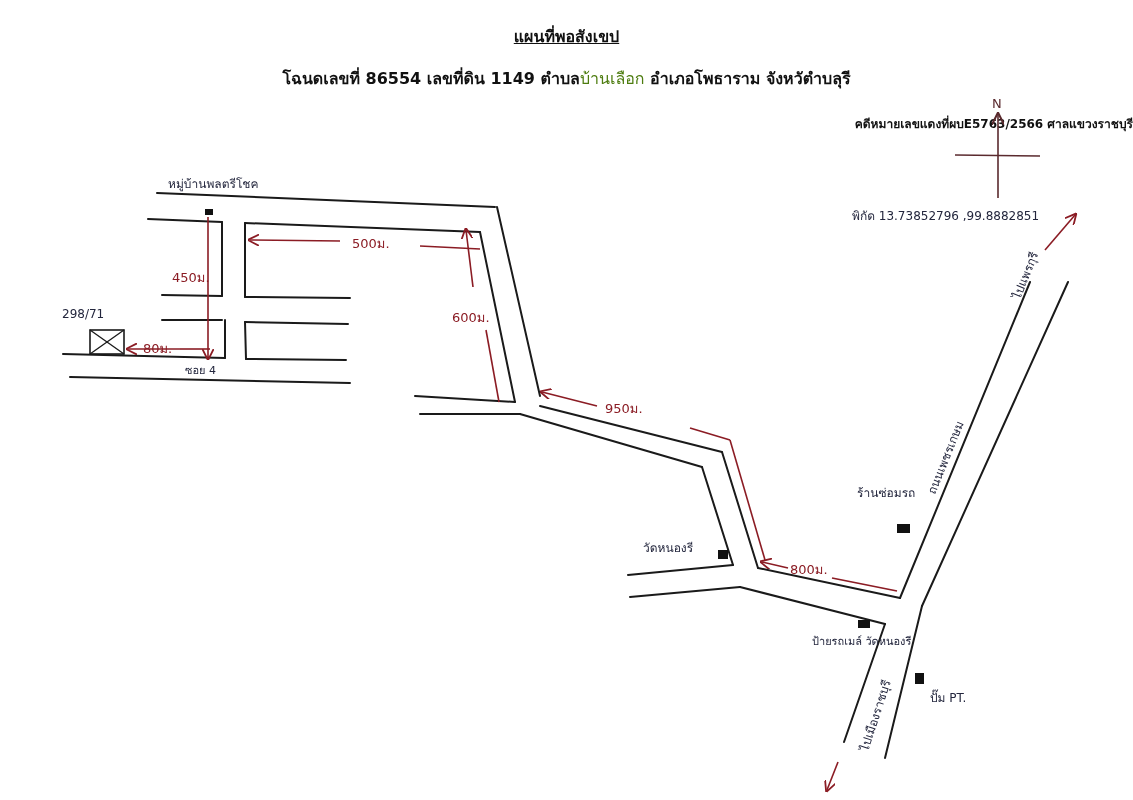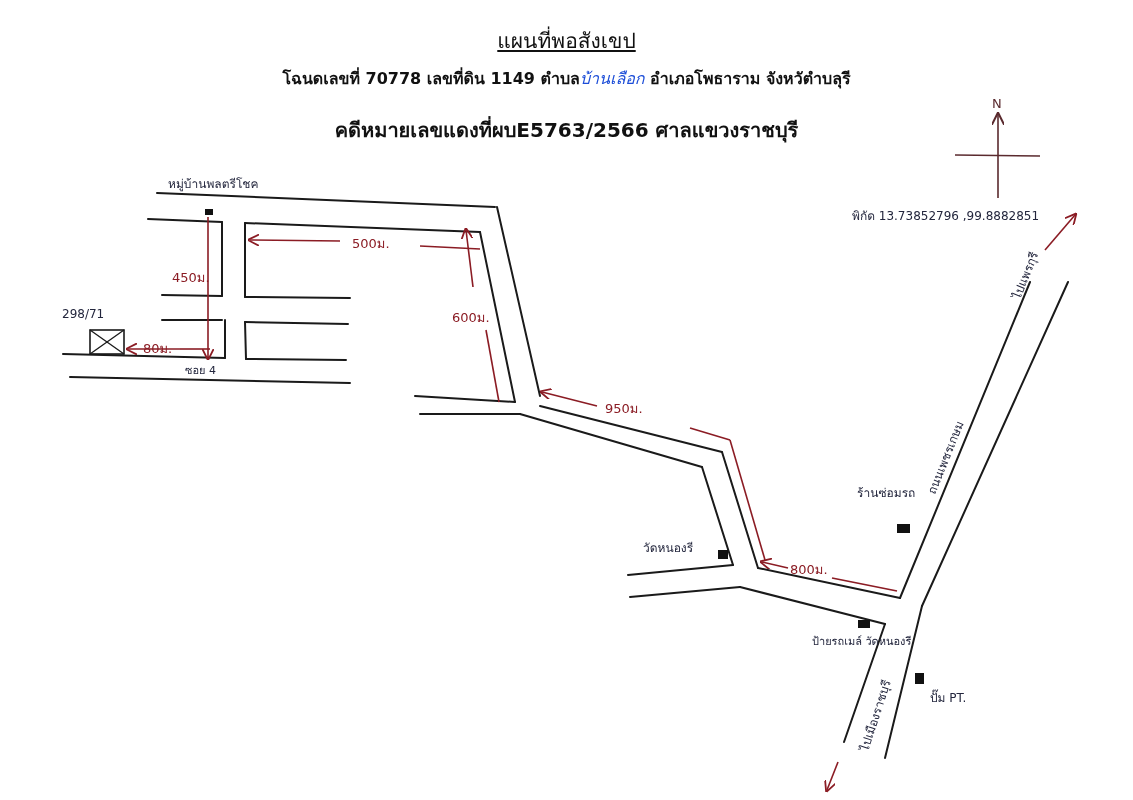--- a/index.html
+++ b/index.html
@@ -1,35 +1,35 @@
 <!DOCTYPE html>
 <html><head>
   <meta charset="utf-8">
   <style>
     html, body { margin: 0; padding: 0; background: #ffffff; }
     body { width: 1133px; height: 800px; position: relative; overflow: hidden; font-family: "DejaVu Sans", sans-serif; }
     .header { position: absolute; left: 0; top: 0; width: 1133px; text-align: center; color: #111; }
-    .title { position: absolute; top: 24px; left: 0; width: 1133px; font-size: 21px; font-weight: normal; text-decoration: underline; }
+    .title { position: absolute; top: 24px; left: 0; width: 1133px; font-size: 16px; font-weight: bold; text-decoration: underline; }
     .line2 { position: absolute; top: 66px; left: 0; width: 1133px; font-size: 16px; font-weight: bold; }
-    .line3 { position: absolute; top: 114px; left: 0; width: 1133px; font-size: 20px; font-weight: bold; }
-    .line2 .hand { color: #1d4ed8; font-weight: normal; font-style: italic; }
+    .line3 { position: absolute; top: 114px; left: 0; width: 1133px; font-size: 12px; font-weight: bold; text-align: right; }
+    .line2 .hand { color: #4d7c0f; font-weight: normal; }
     svg#map { position: absolute; left: 0; top: 0; }
     .road { stroke: #1a1a1a; stroke-width: 2; fill: none; stroke-linecap: round; }
     .dim { stroke: #8b1c24; stroke-width: 1.6; fill: none; }
     .dimtext { fill: #8b1c24; font-family: "DejaVu Sans", sans-serif; font-size: 13px; }
     .label { fill: #23263d; font-family: "DejaVu Sans", sans-serif; font-size: 12px; }
     .compass { stroke: #5a2a2e; stroke-width: 1.6; fill: none; }
     .marker { fill: #111; }
   </style>
 </head>
 <body>
 
 <div class="header">
   <div class="title">แผนที่พอสังเขป</div>
-  <div class="line2"><span>โฉนดเลขที่  70778  เลขที่ดิน  1149  ตำบล</span><span class="hand">บ้านเลือก</span><span>  อำเภอโพธาราม  จังหวัตำบลุรี</span></div>
+  <div class="line2"><span>โฉนดเลขที่  86554  เลขที่ดิน  1149  ตำบล</span><span class="hand">บ้านเลือก</span><span>  อำเภอโพธาราม  จังหวัตำบลุรี</span></div>
   <div class="line3">คดีหมายเลขแดงที่ผบE5763/2566   ศาลแขวงราชบุรี</div>
 </div>
 
 <svg id="map" width="1133" height="800" viewBox="0 0 1133 800">
   <defs>
     <marker id="ah" viewBox="0 0 10 10" refX="8" refY="5" markerWidth="7" markerHeight="7" orient="auto-start-reverse">
       <path d="M0,0 L10,5 L0,10" fill="none" stroke="#8b1c24" stroke-width="1.6"></path>
     </marker>
     <marker id="ahk" viewBox="0 0 10 10" refX="8" refY="5" markerWidth="8" markerHeight="8" orient="auto-start-reverse">
       <path d="M0,0 L10,5 L0,10" fill="none" stroke="#5a2a2e" stroke-width="1.6"></path>

